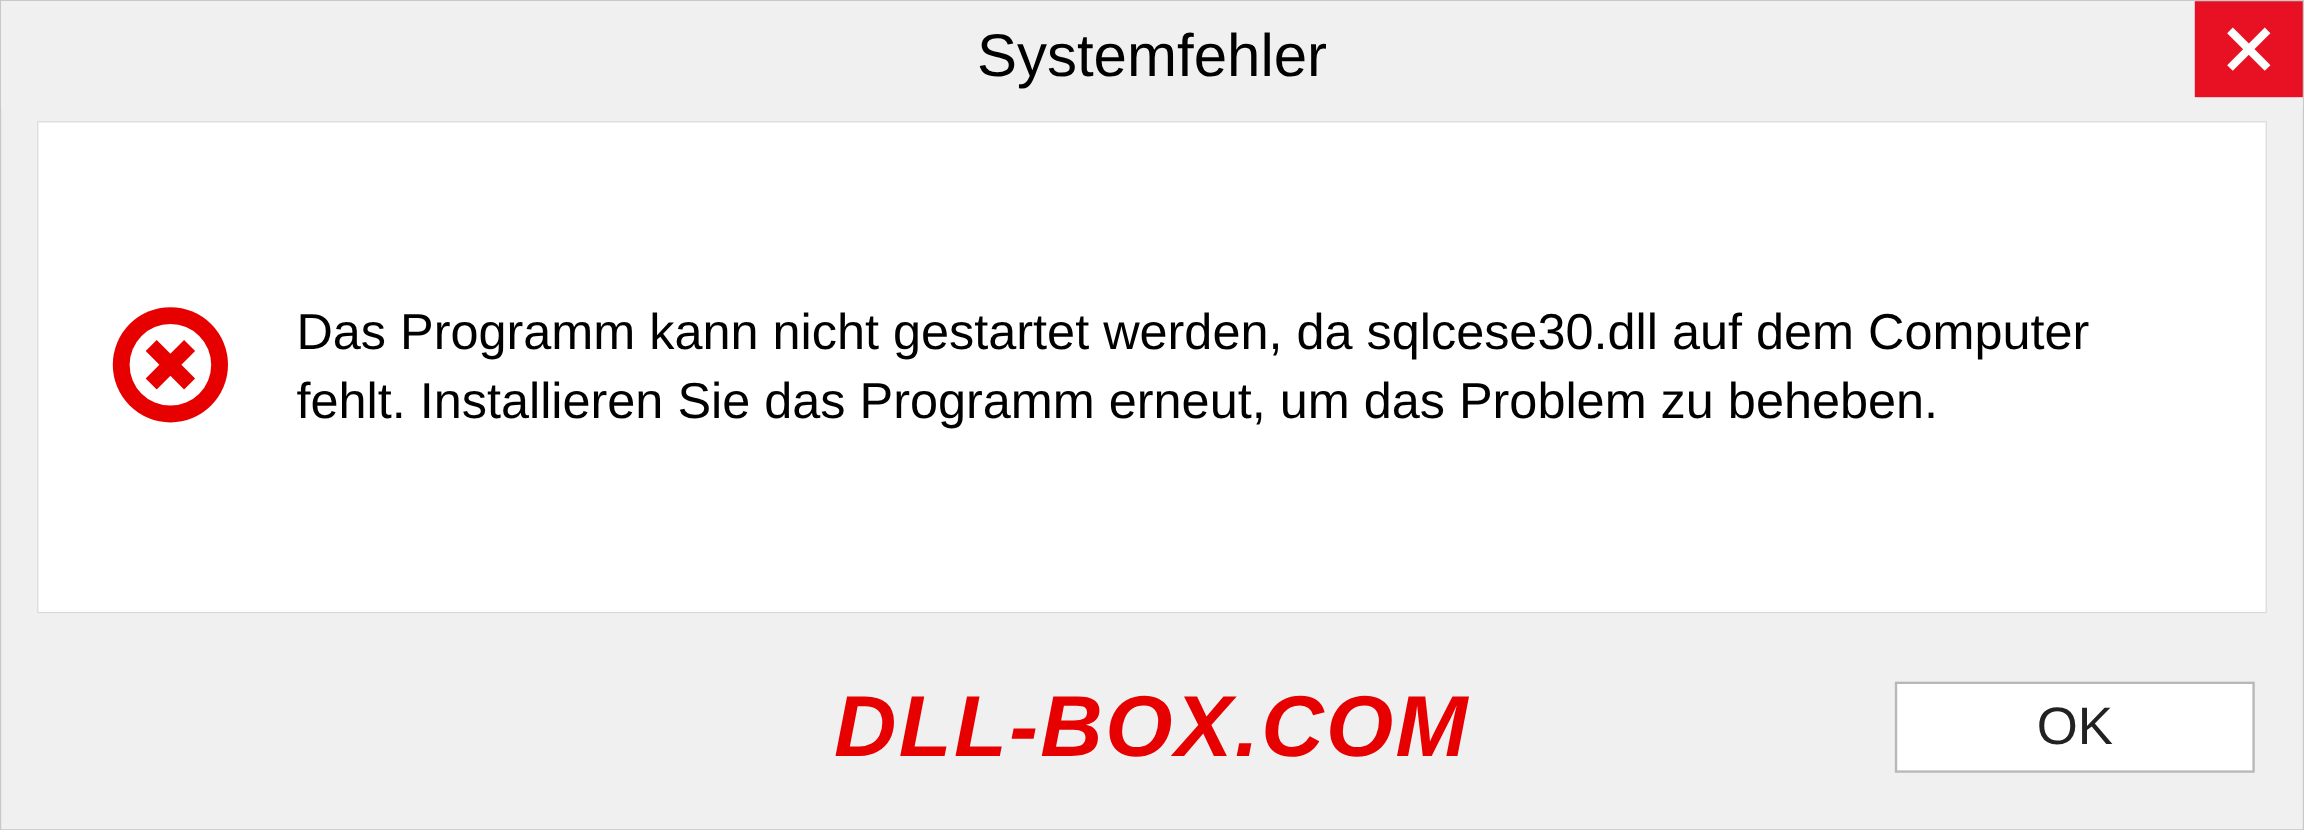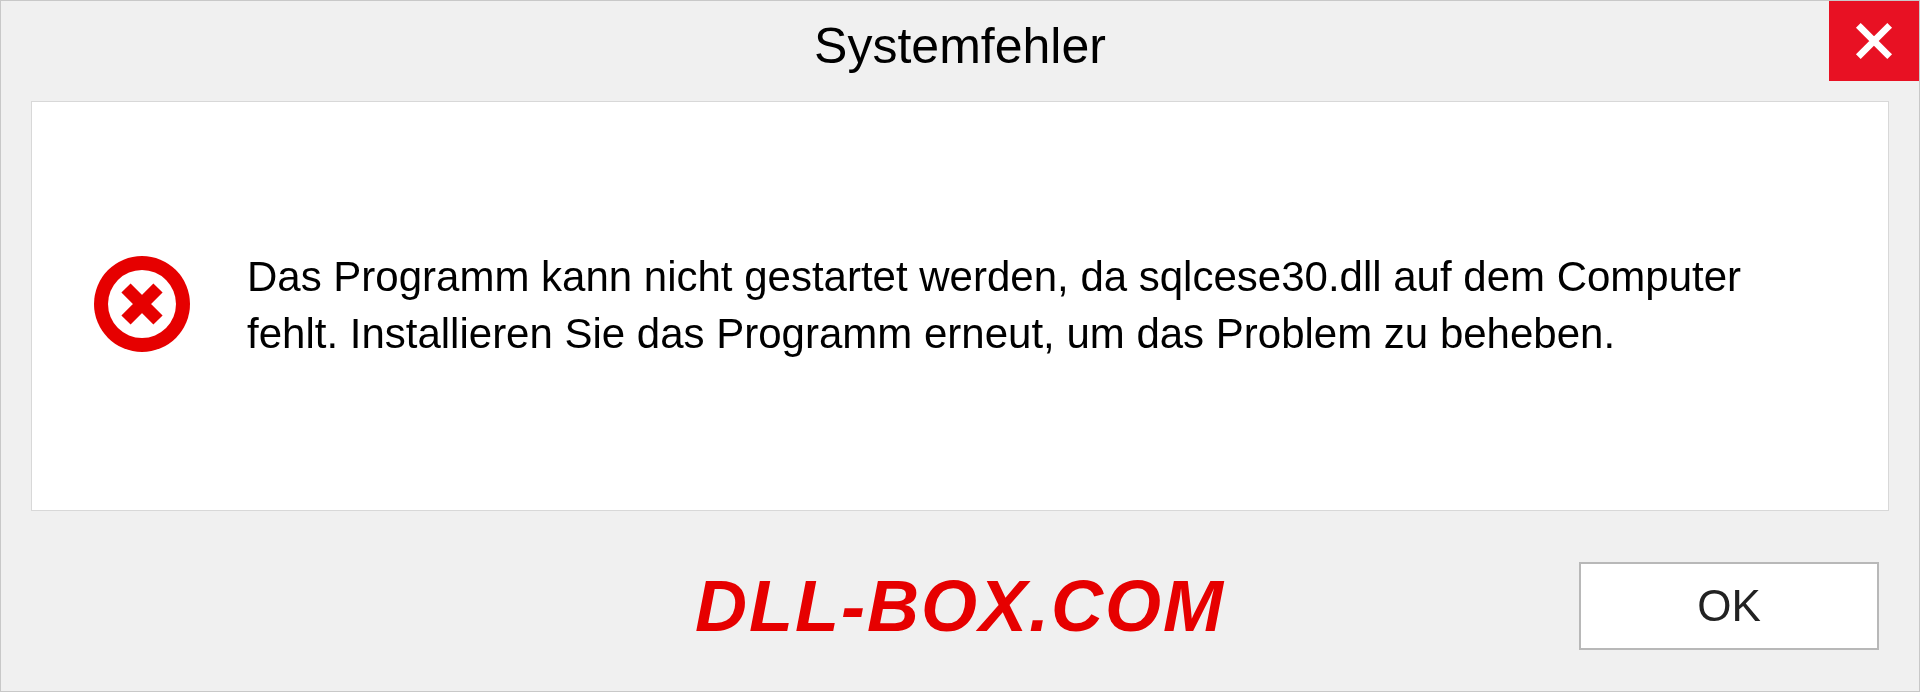--- a/index.html
+++ b/index.html
@@ -89,21 +89,21 @@
       transform: translateX(-50%);
       font-size: 72px;
       font-weight: 800;
       font-style: italic;
       color: #e60000;
       letter-spacing: 2px;
       font-family: Arial, sans-serif;
     }
     .ok-button {
       width: 300px;
-      height: 88px;
+      height: 76px;
       background: #ffffff;
       border: 2px solid #b8b8b8;
       font-size: 44px;
       color: #222222;
       display: flex;
       align-items: center;
       justify-content: center;
       cursor: pointer;
       font-family: inherit;
     }

